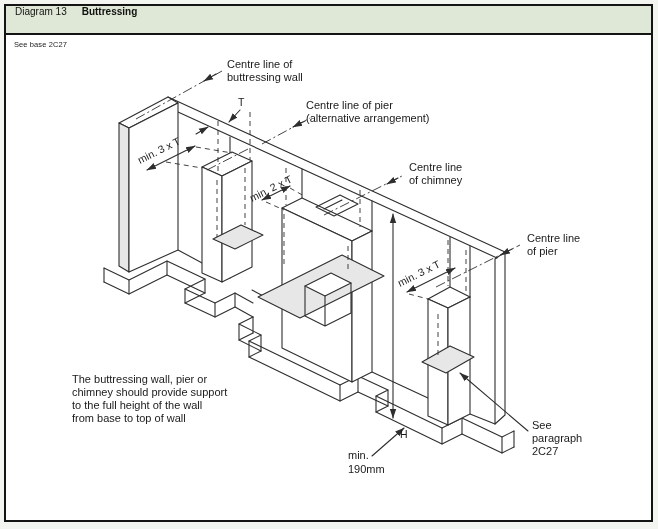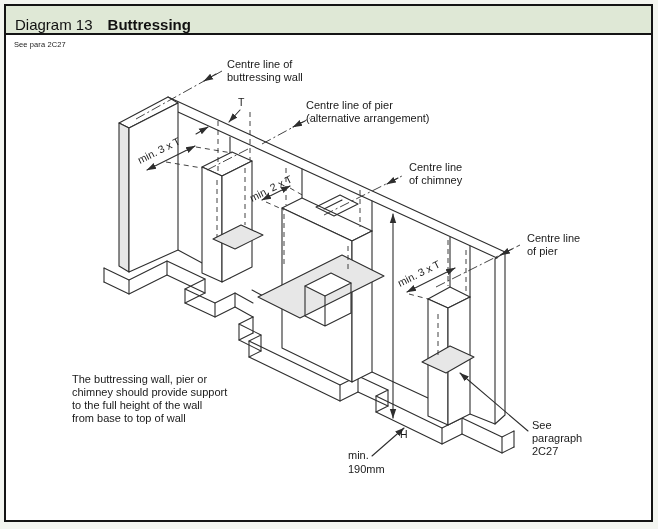--- a/index.html
+++ b/index.html
@@ -8,22 +8,22 @@
     background:#f3f5f0;
     font-family:"Liberation Sans", sans-serif;
     -webkit-font-smoothing:antialiased;
   }
   .frame{
     position:absolute;left:4px;top:4px;width:649px;height:518px;
     box-sizing:border-box;border:2px solid #141414;background:#ffffff;
   }
   .header{
     height:27px;background:#dfe8d6;border-bottom:2px solid #141414;
-    display:flex;align-items:flex-end;padding-left:9px;
-    font-size:15px;color:#111;
+    display:flex;align-items:flex-start;padding-left:9px;
+    font-size:10px;color:#111;
   }
   .header .h-label{font-weight:400;margin-right:7px;}
   .header .h-title{font-weight:700;padding-left:8px;}
   .see-para{
     position:absolute;left:8px;top:34px;
     font-size:7.5px;color:#222;letter-spacing:0.1px;
   }
   svg{position:absolute;left:0px;top:29px;display:block;}
   .ln{stroke:#2e2e2e;stroke-width:1.1;fill:none;stroke-linejoin:round;stroke-linecap:round;}
   .fw{stroke:#2e2e2e;stroke-width:1.1;fill:#ffffff;stroke-linejoin:round;}
@@ -34,21 +34,21 @@
   .dim{font-size:10.5px;fill:#1a1a1a;font-family:"Liberation Sans", sans-serif;}
 </style>
 </head>
 <body>
 
 <div class="frame">
   <div class="header">
     <span class="h-label">Diagram 13</span>
     <span class="h-title">Buttressing</span>
   </div>
-  <div class="see-para">See para 2C27</div>
+  <div class="see-para">See base 2C27</div>
 
   <svg width="645" height="485" viewBox="6 35 645 485">
     <defs>
       <marker id="ah" markerWidth="10" markerHeight="8" refX="9" refY="4" orient="auto-start-reverse" markerUnits="userSpaceOnUse">
         <path d="M0,0.8 L9.5,4 L0,7.2 Z" fill="#2e2e2e"></path>
       </marker>
     </defs>
 
     <g>
       <path class="ln" d="M168,97 L505,252"></path>

